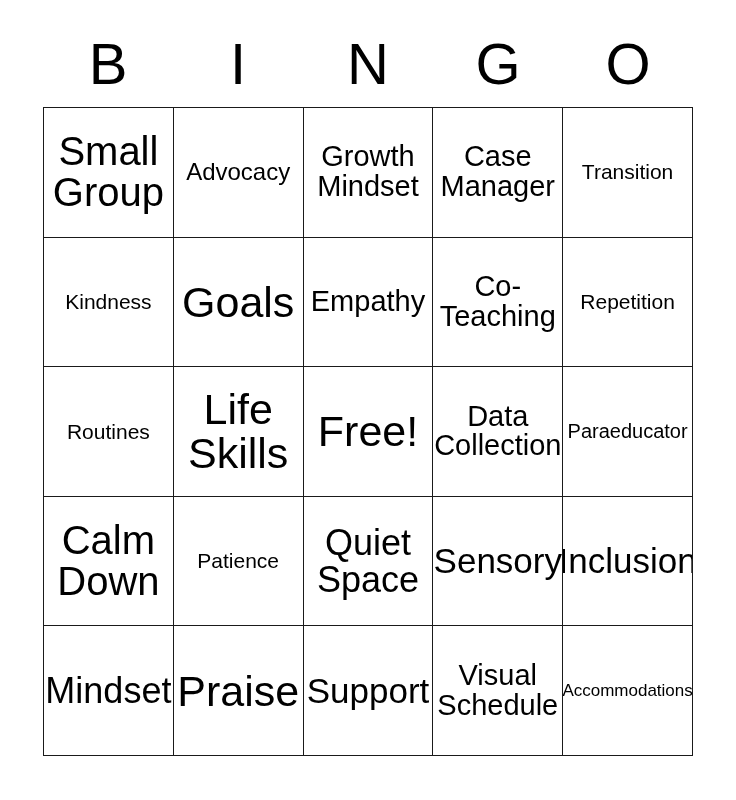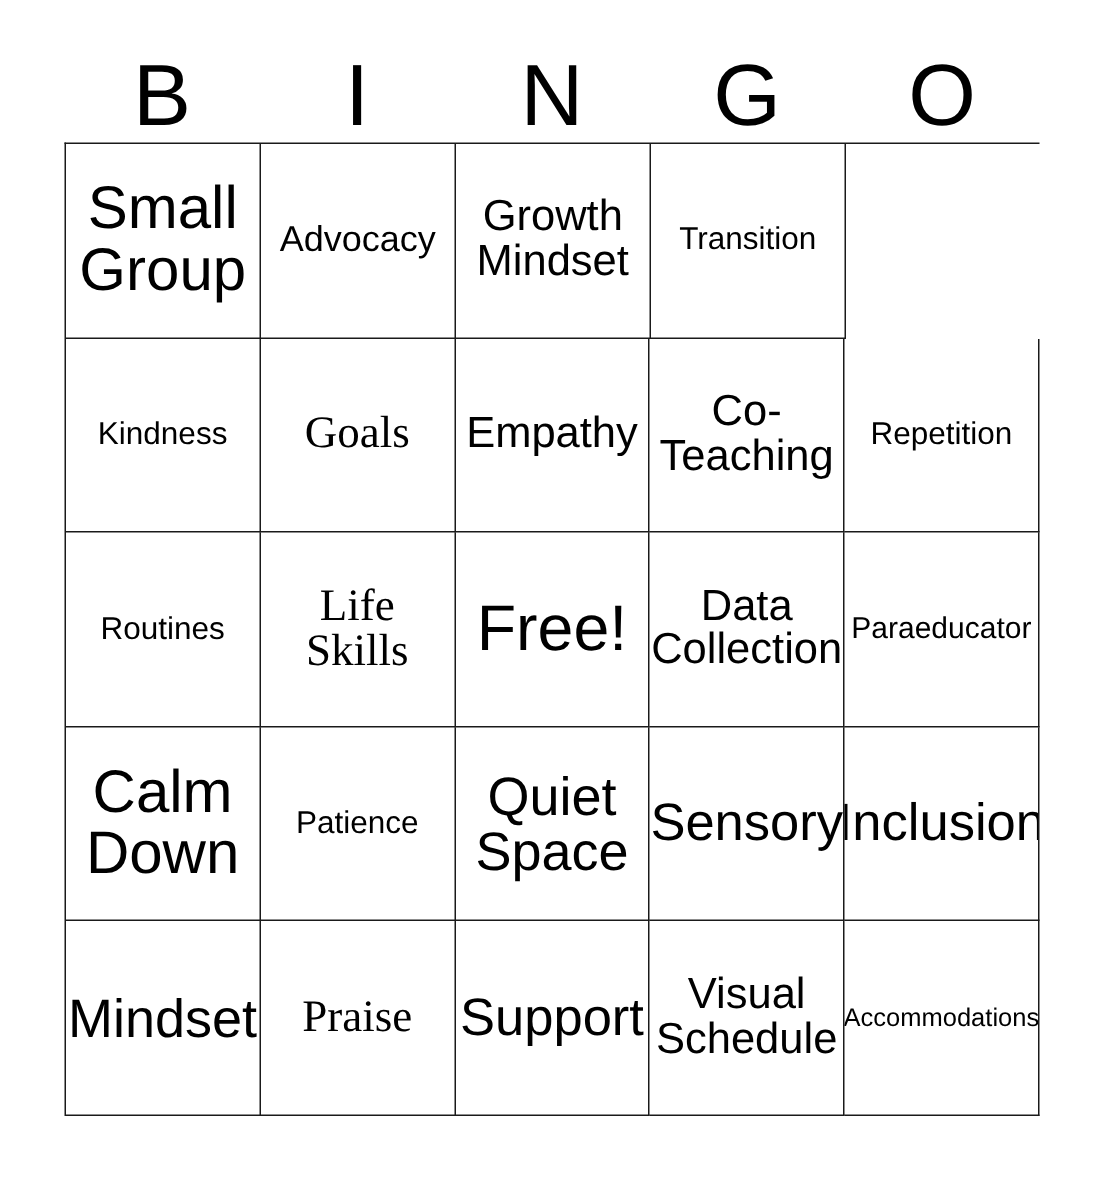--- a/index.html
+++ b/index.html
@@ -39,21 +39,21 @@
     font-size: 58px;
     line-height: 1;
     font-weight: normal;
     letter-spacing: 0px;
     color: #000000;
   }
   
   .grid {
     position: absolute;
     left: 43px;
-    top: 95px;
+    top: 107px;
     width: 650px;
     height: 649px;
     border-top: 1.5px solid #1a1a1a;
     border-left: 1.5px solid #1a1a1a;
     box-sizing: border-box;
     display: flex;
     flex-direction: column;
   }
   .grid-row {
     display: flex;
@@ -80,21 +80,21 @@
   }
   
   .fs-xs  { font-size: 17px; }
   .fs-s   { font-size: 20px; }
   .fs-m   { font-size: 24px; text-align: center; }
   .fs-ml  { font-size: 21px; }
   .fs-l   { font-size: 29px; }
   .fs-xl  { font-size: 35px; }
   .fs-xxl { font-size: 36px; }
   .fs-h1  { font-size: 40px; }
-  .fs-h2  { font-size: 30px; font-family: Liberation Serif, serif; }
+  .fs-h2  { font-size: 43px; }
   .fs-h3  { font-size: 43px; }
 </style>
 </head>
 <body>
 
 <div class="card">
 
   <div class="header-row">
     <div class="header-cell">B</div>
     <div class="header-cell">I</div>
@@ -111,20 +111,24 @@
 Group</span>
         </div>
       <div class="cell">
           <span class="cell-text fs-m">Advocacy</span>
         </div>
       <div class="cell">
           <span class="cell-text fs-l">Growth
 Mindset</span>
         </div>
       <div class="cell">
+          <span class="cell-text fs-l">Case
+Manager</span>
+        </div>
+      <div class="cell">
           <span class="cell-text fs-ml">Transition</span>
         </div>
     </div>
 
     <div class="grid-row">
       <div class="cell">
           <span class="cell-text fs-ml">Kindness</span>
         </div>
       <div class="cell">
           <span class="cell-text fs-h2">Goals</span>

